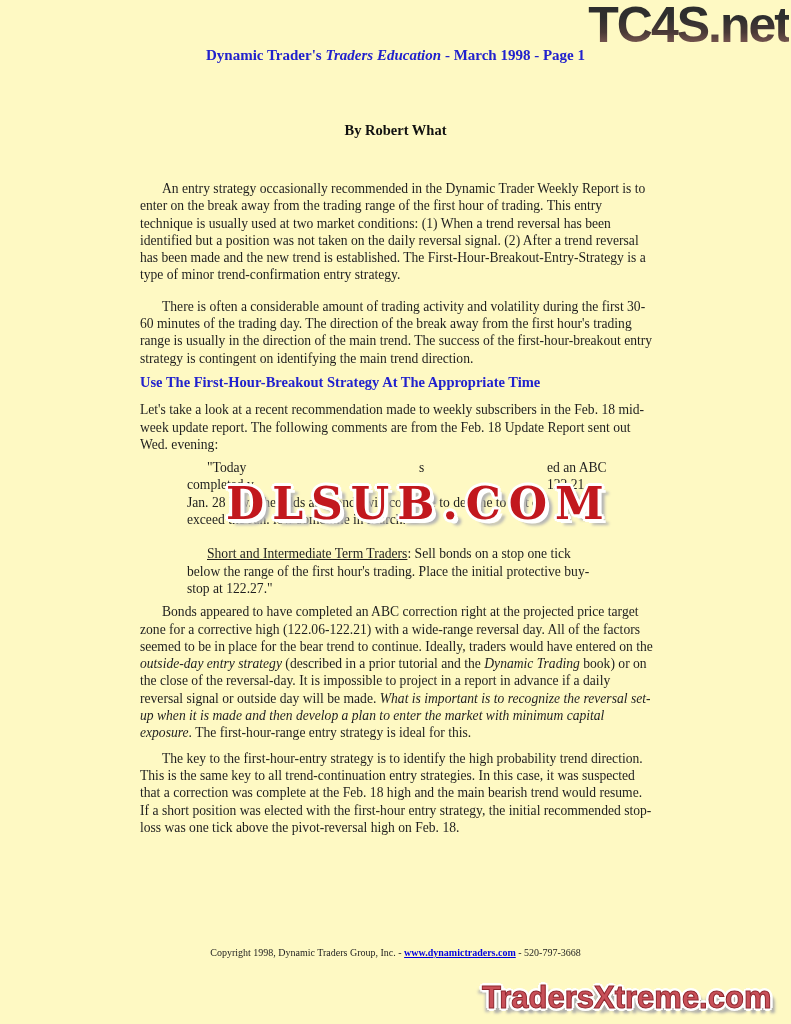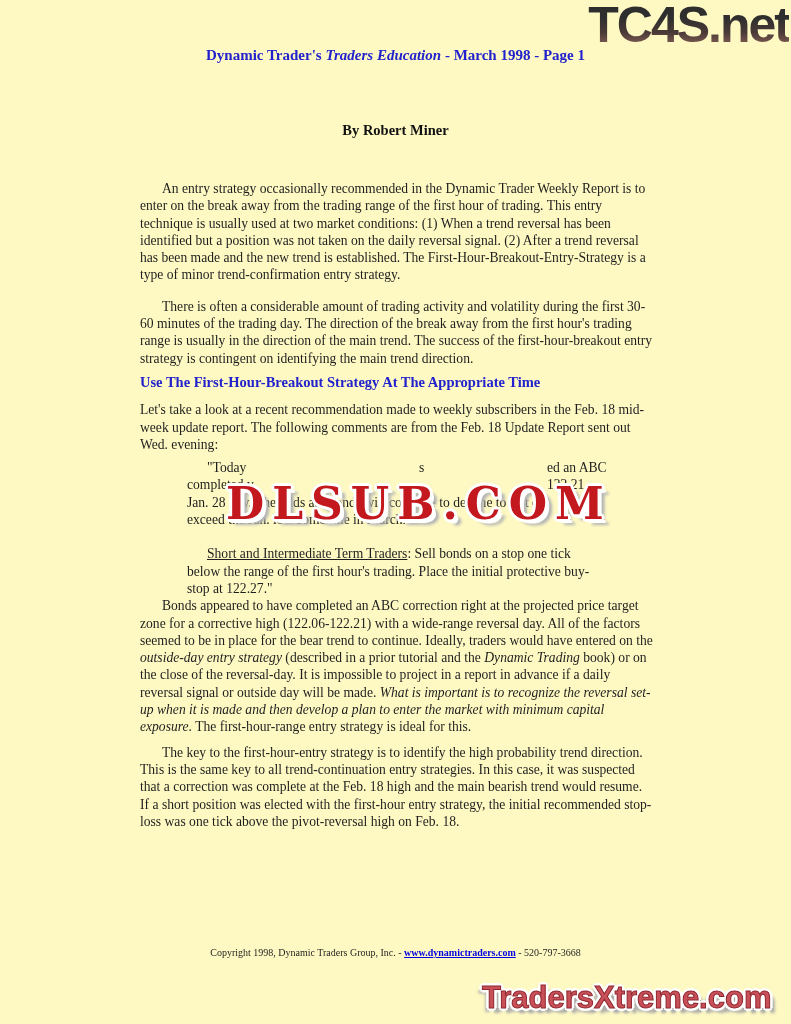--- a/index.html
+++ b/index.html
@@ -65,21 +65,21 @@
   .para { text-indent:22px; }
   .para.m1 { margin-bottom:14px; }
   .para.m2 { margin-bottom:7px; }
   .para.m3 { margin-bottom:6px; }
   .para.m4 { margin-bottom:8px; }
   .section-heading {
     color:#2121cd; font-weight:bold; font-size:14.5px; margin-bottom:10px;
   }
   .quote { margin-left:47px; width:405px; }
   .quote.q1 { margin-bottom:17px; }
-  .quote.q2 { text-indent:20px; }
+  .quote.q2 { margin-bottom:6px; text-indent:20px; }
   .qline { position:relative; height:17.3px; white-space:nowrap; }
   .qline .frag-left  { padding-left:20px; }
   .qline .frag-left2 { padding-left:0; }
   .qline .frag-mid   { position:absolute; left:232px; top:0; }
   .qline .frag-right { position:absolute; left:360px; top:0; }
   .underline { text-decoration:underline; }
   .it { font-style:italic; }
 
   
   .doc-footer {
@@ -92,21 +92,21 @@
 </style>
 </head>
 <body>
 
 <div class="page">
 
   <div class="wm-tc4s">TC4S.net</div>
 
   <div class="doc-header"><span>Dynamic Trader's </span><span class="it">Traders Education</span><span> - March 1998 - Page 1</span></div>
 
-  <div class="doc-byline">By Robert Miner</div>
+  <div class="doc-byline">By Robert What</div>
 
   <div class="content">
 
     <p class="para m1">An entry strategy occasionally recommended in the Dynamic Trader Weekly Report is to enter on the break away from the trading range of the first hour of trading. This entry technique is usually used at two market conditions:  (1) When a trend reversal has been identified but a position was not taken on the daily reversal signal. (2) After a trend reversal has been made and the new trend is established. The First-Hour-Breakout-Entry-Strategy is a type of minor trend-confirmation entry strategy.</p>
 
     <p class="para m2">There is often a considerable amount of trading activity and volatility during the first 30-60 minutes of the trading day. The direction of the break away from the first hour's trading range is usually in the direction of the main trend. The success of the first-hour-breakout entry strategy is contingent on identifying the main trend direction.</p>
 
     <div class="section-heading">Use The First-Hour-Breakout Strategy At The Appropriate Time</div>
 
     <p class="para m3" style="text-indent:0;">Let's take a look at a recent recommendation made to weekly subscribers in the Feb. 18 mid-week update report. The following comments are from the Feb. 18 Update Report sent out Wed. evening:</p>

